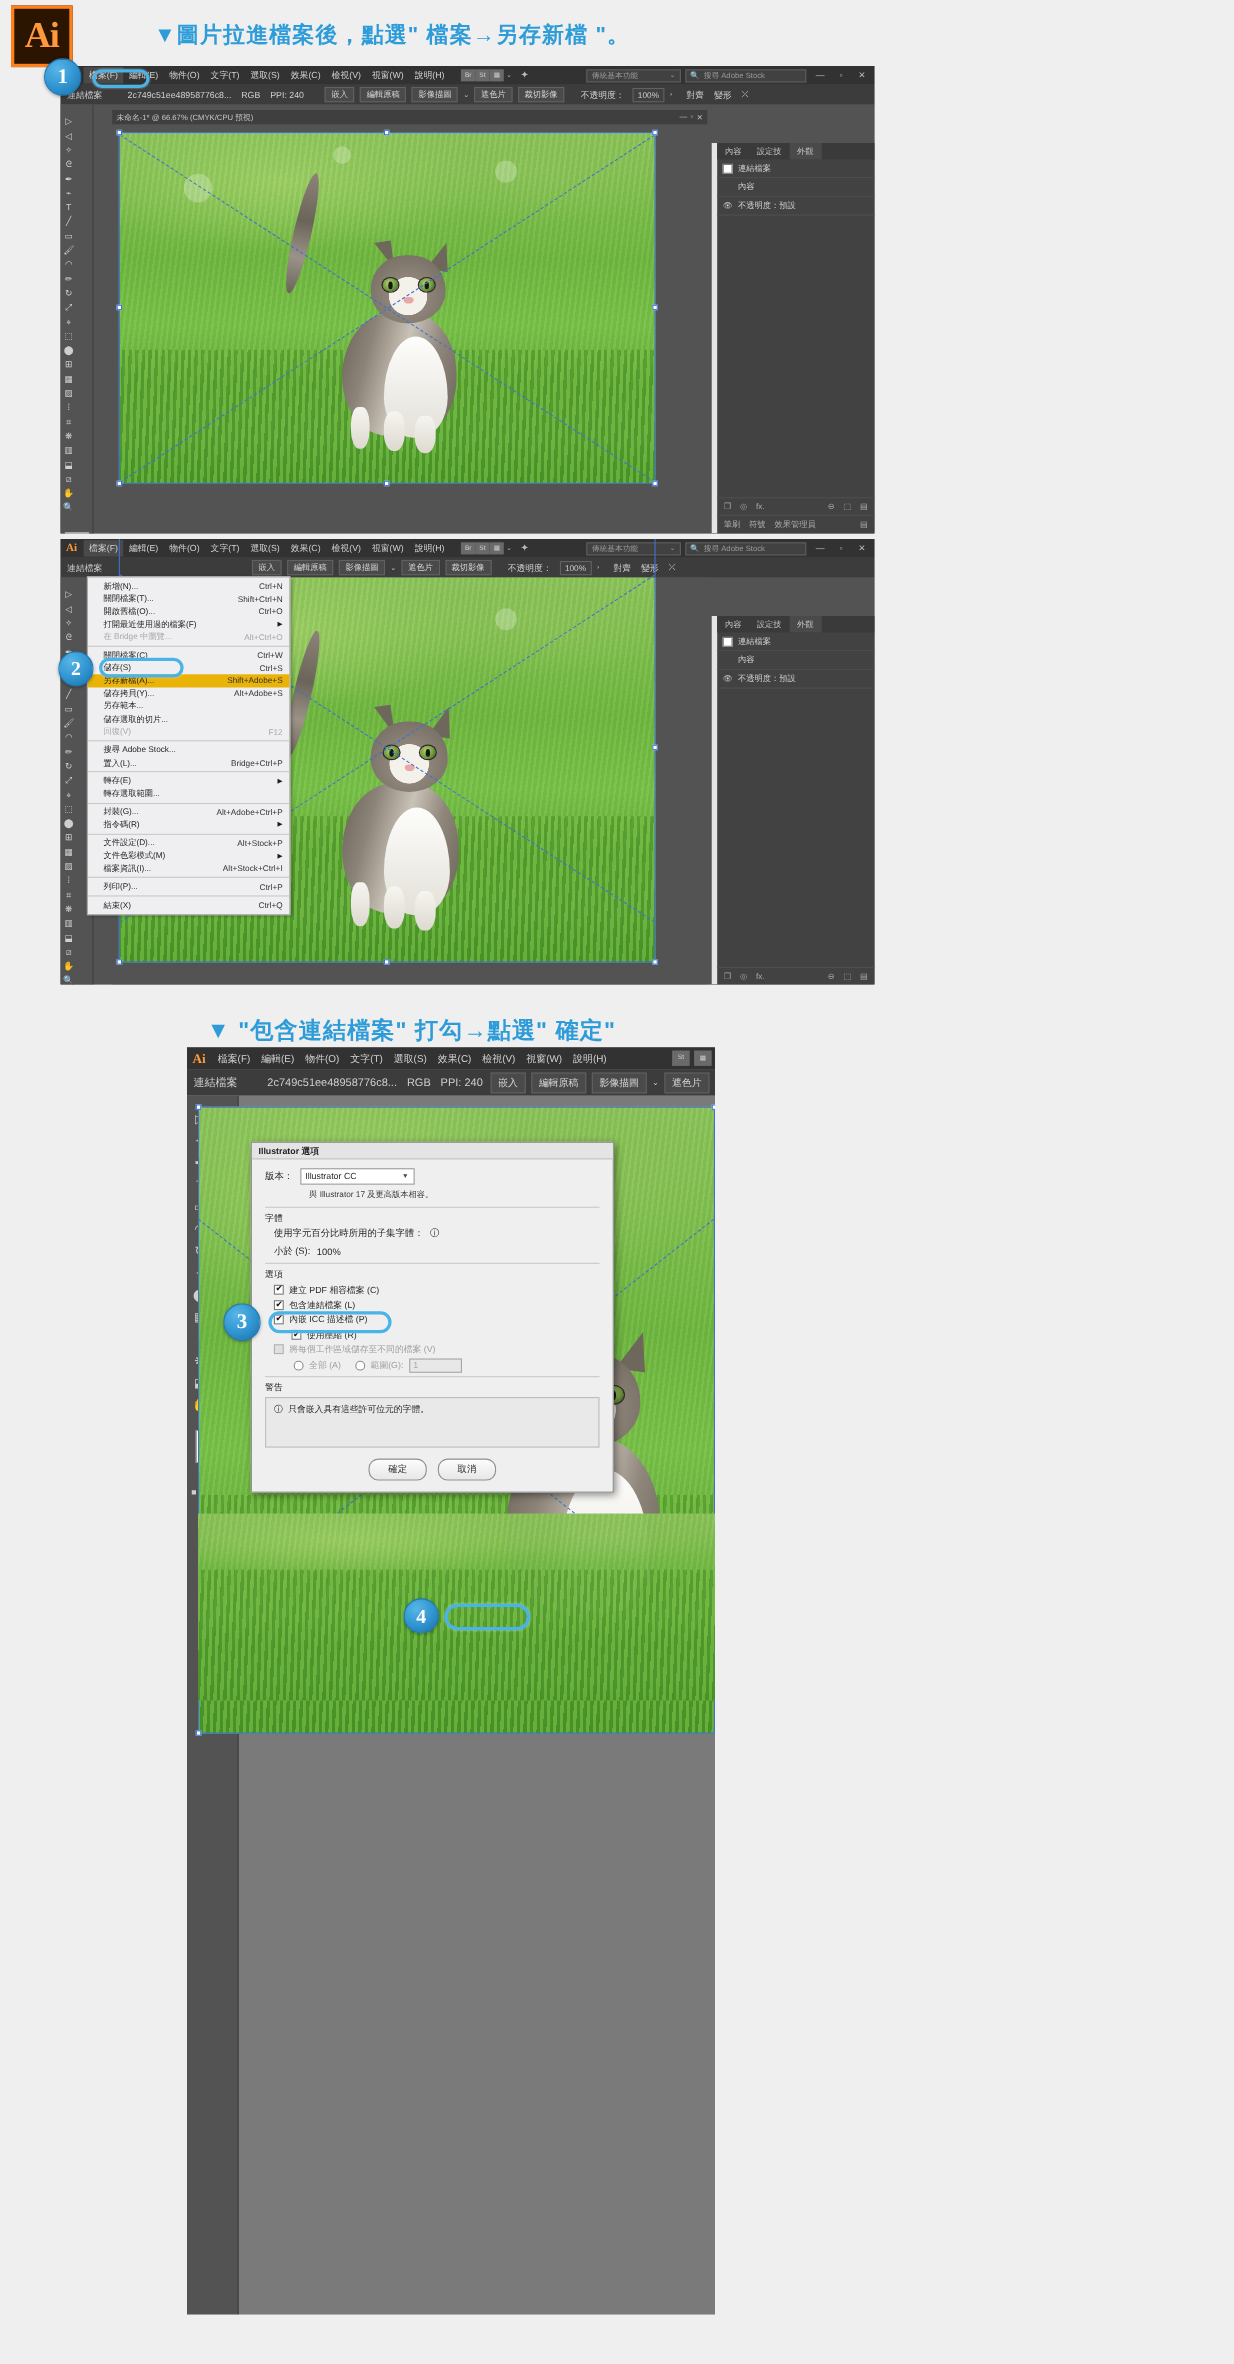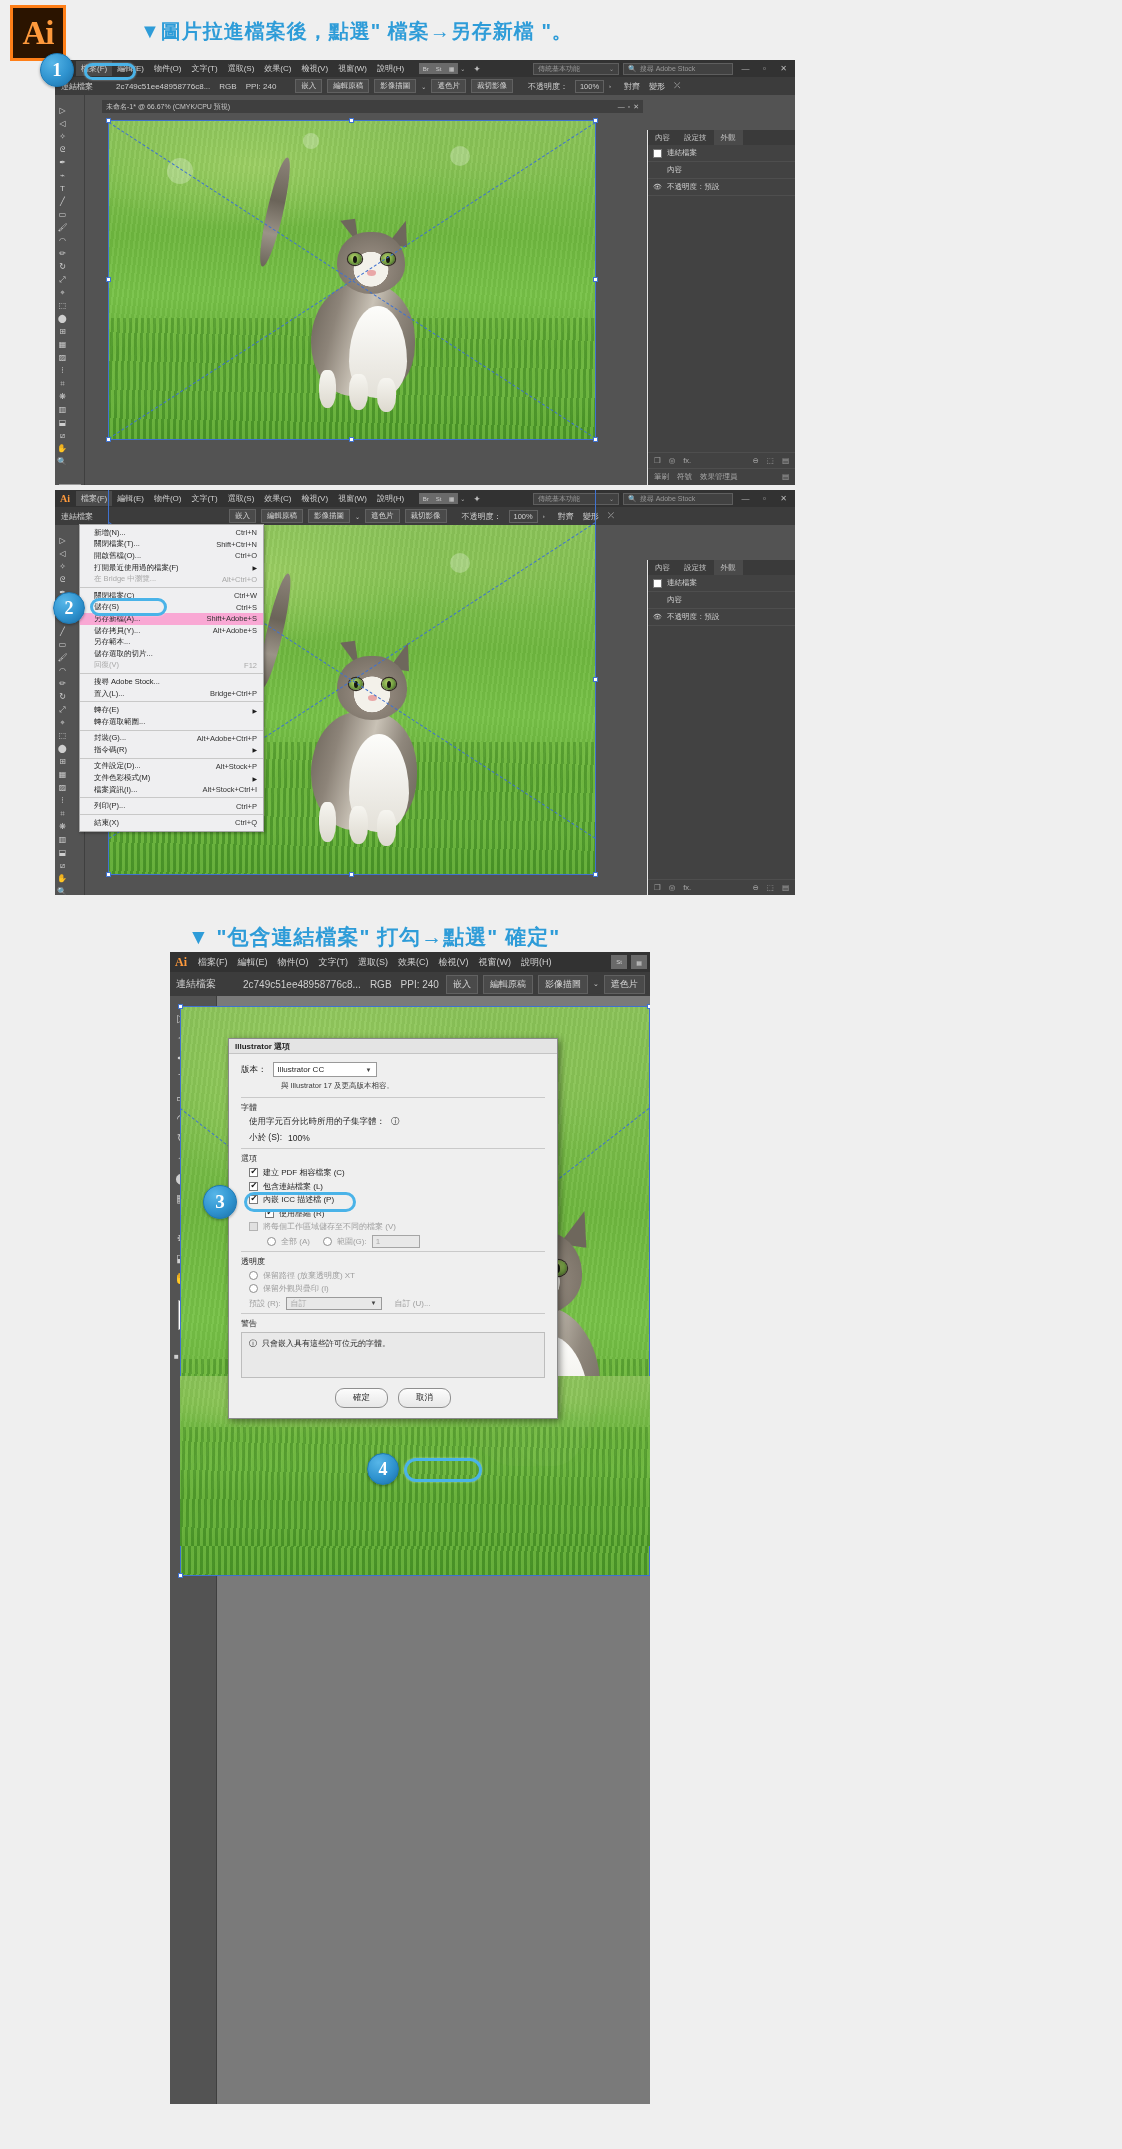--- a/index.html
+++ b/index.html
@@ -68,21 +68,21 @@
     font-style:normal;text-align:center;line-height:13px;
   }
   .docwin{ position:absolute; background:#535353; }
   .doctitle{
     height:13px;background:#3f3f3f;color:#c8c8c8;font-size:7px;
     display:flex;align-items:center;padding:0 4px;
   }
   .doctitle .dt-r{ margin-left:auto;display:flex;gap:3px;color:#bdbdbd;}
   .rightpanel{
     position:absolute; top:35px; right:0; bottom:0; width:148px;
-    background:#424242; border-left:1px solid #e5e5e5;
+    background:#424242; border-left:5px solid #e5e5e5;
   }
   .tabrow{ display:flex; height:15px; background:#3a3a3a; font-size:7.5px; color:#c4c4c4;}
   .tabrow div{ padding:3px 7px; }
   .tabrow div.act{ background:#4a4a4a; }
   .plrow{ display:flex; align-items:center; gap:5px; height:17px;
           border-bottom:1px solid #4e4e4e; padding:0 5px; color:#d0d0d0; font-size:7.5px;}
   .swatch{ width:9px;height:9px;background:#fff;border:1px solid #777;}
   .plfoot{ position:absolute; bottom:0; left:0; right:0; }
   .plfoot .r{ display:flex; gap:8px; padding:3px 6px; color:#aaa; font-size:7.5px;
               border-top:1px solid #4e4e4e;}
@@ -143,21 +143,21 @@
     position:absolute; background:#efeff1; border:1px solid #a9a9a9;
     font-size:7.5px; color:#1d1d1d; padding:2px 0; z-index:30;
     box-shadow:1px 1px 3px rgba(0,0,0,.35);
   }
   .dd-item{ display:flex; align-items:center; height:11.6px; padding:0 6px 0 14px; white-space:nowrap;}
   .dd-item .sc{ margin-left:auto; padding-left:18px; color:#333; }
   .dd-item.dis{ color:#a8a8a8;}
   .dd-item.dis .sc{ color:#a8a8a8;}
   .dd-item .arw{ margin-left:auto; font-size:6px;}
   .dd-sep{ height:1px; background:#c8c8c8; margin:2px 0;}
-  .dd-item.sel{ background:#f9a8d4;}
+  .dd-item.sel{ background:#eab308;}
 
   
   .bub{
     position:absolute; border-radius:50%;
     background:radial-gradient(circle at 35% 28%, #57b6e8 0%, #2f93cf 55%, #1b6ea6 100%);
     color:#fff; font-weight:bold; display:flex; align-items:center; justify-content:center;
     font-family:"Liberation Serif","DejaVu Serif",serif;
     box-shadow:0 1px 3px rgba(0,0,0,.35); z-index:60;
     border:1px solid #1d79b5;
   }
@@ -794,39 +794,20 @@
         </div>
         <div class="cb muted" style="margin-left:26px">
           <span class="rb"></span>
           <span>全部 (A)</span>
           <span class="rb" style="margin-left:8px"></span>
           <span>範圍(G):</span>
           <span class="inpt dis">1</span>
         </div>
       </div>
 
-      <div class="grp">
-        <div class="grp-h">透明度</div>
-        <div class="cb muted" style="margin-left:8px">
-          <span class="rb"></span>
-          <span>保留路徑 (放棄透明度) XT</span>
-        </div>
-        <div class="cb muted" style="margin-left:8px">
-          <span class="rb"></span>
-          <span>保留外觀與疊印 (I)</span>
-        </div>
-        <div class="cb muted" style="margin-left:8px">
-          <span>預設 (R):</span>
-          <span class="selectbox" style="height:13px;min-width:96px;background:#e8e8e8;color:#a9a9a9">
-            <span>自訂</span>
-            <span class="chev">▼</span>
-          </span>
-          <span style="margin-left:8px">自訂 (U)...</span>
-        </div>
-      </div>
 
       <div class="grp">
         <div class="grp-h">警告</div>
         <div class="warnbox">
           <div style="display:flex;gap:5px;padding:5px 7px;font-size:8px">
             <span>ⓘ</span>
             <span>只會嵌入具有這些許可位元的字體。</span>
           </div>
         </div>
       </div>

